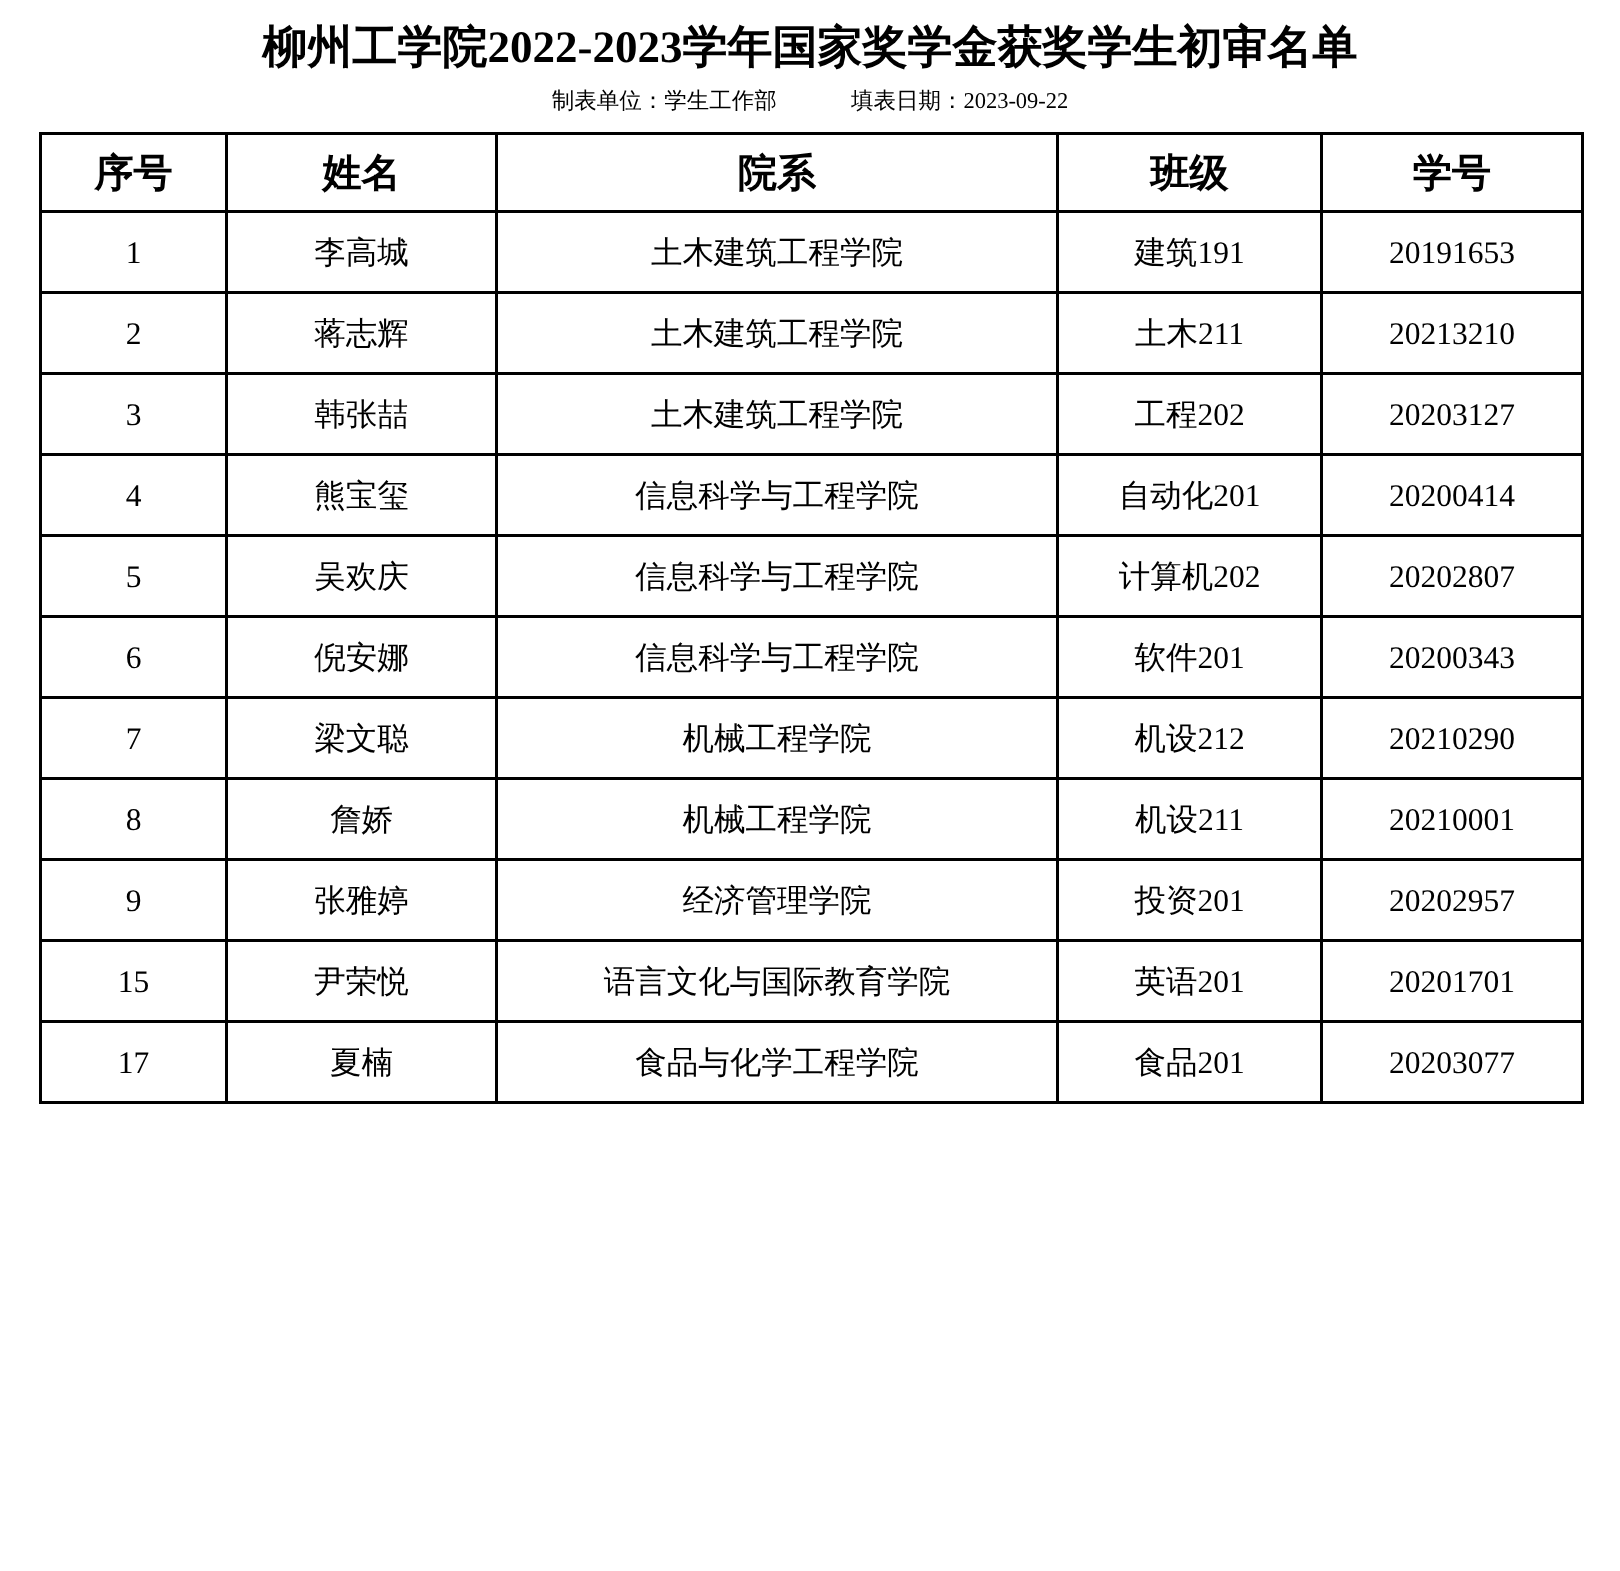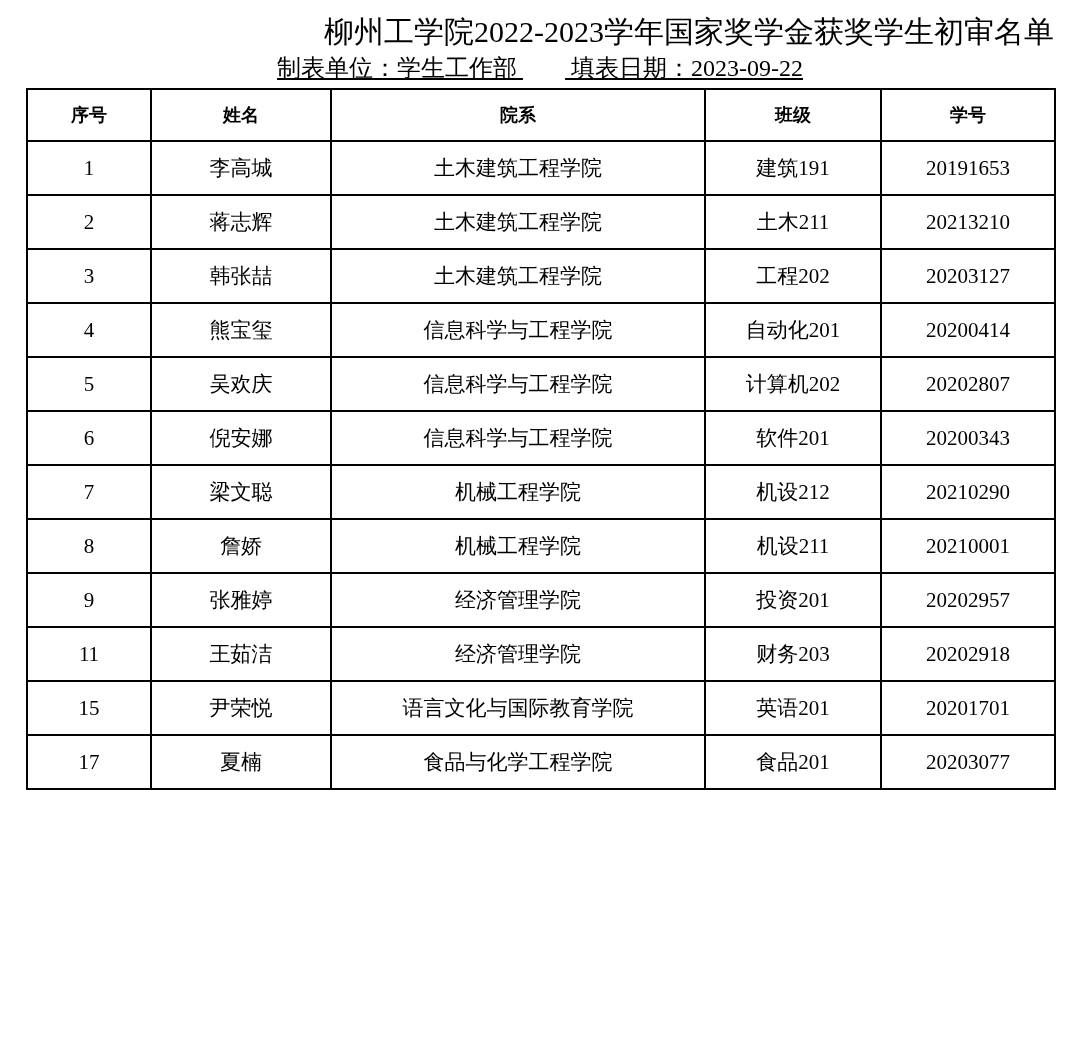--- a/index.html
+++ b/index.html
@@ -14,35 +14,34 @@
     color: #000000;
     overflow: hidden;
   }
   .page {
     width: 1080px;
     height: 1047px;
     box-sizing: border-box;
     padding: 8px 26px 0 26px;
   }
   .doc-title {
-    text-align: right;
+    text-align: center;
     font-size: 30px;
-    font-weight: normal;
+    font-weight: bold;
     letter-spacing: 0px;
     line-height: 40px;
     margin: 4px 0 2px 0;
     font-family: "Liberation Serif", "DejaVu Serif", serif;
   }
   .subtitle-row {
     text-align: center;
-    font-size: 24px;
+    font-size: 15px;
     line-height: 28px;
     margin-bottom: 6px;
     white-space: nowrap;
-    text-decoration: underline;
   }
   .subtitle-row .sub-gap {
     display: inline-block;
     width: 42px;
   }
   table.roster {
     width: 1028px;
     border-collapse: collapse;
     table-layout: fixed;
     margin: 0 auto;
@@ -54,21 +53,21 @@
     vertical-align: middle;
     height: 52px;
     font-size: 21px;
     font-weight: normal;
     padding: 0 2px;
     white-space: nowrap;
     overflow: hidden;
   }
   table.roster th {
     font-weight: bold;
-    font-size: 18px;
+    font-size: 26px;
     height: 50px;
   }
   col.c-index { width: 124px; }
   col.c-name  { width: 180px; }
   col.c-dept  { width: 374px; }
   col.c-class { width: 176px; }
   col.c-id    { width: 174px; }
 </style>
 </head>
 <body>
@@ -158,27 +157,20 @@
           <td>20210001</td>
         </tr>
         <tr>
           <td>9</td>
           <td>张雅婷</td>
           <td>经济管理学院</td>
           <td>投资201</td>
           <td>20202957</td>
         </tr>
         <tr>
-          <td>11</td>
-          <td>王茹洁</td>
-          <td>经济管理学院</td>
-          <td>财务203</td>
-          <td>20202918</td>
-        </tr>
-        <tr>
           <td>15</td>
           <td>尹荣悦</td>
           <td>语言文化与国际教育学院</td>
           <td>英语201</td>
           <td>20201701</td>
         </tr>
         <tr>
           <td>17</td>
           <td>夏楠</td>
           <td>食品与化学工程学院</td>

